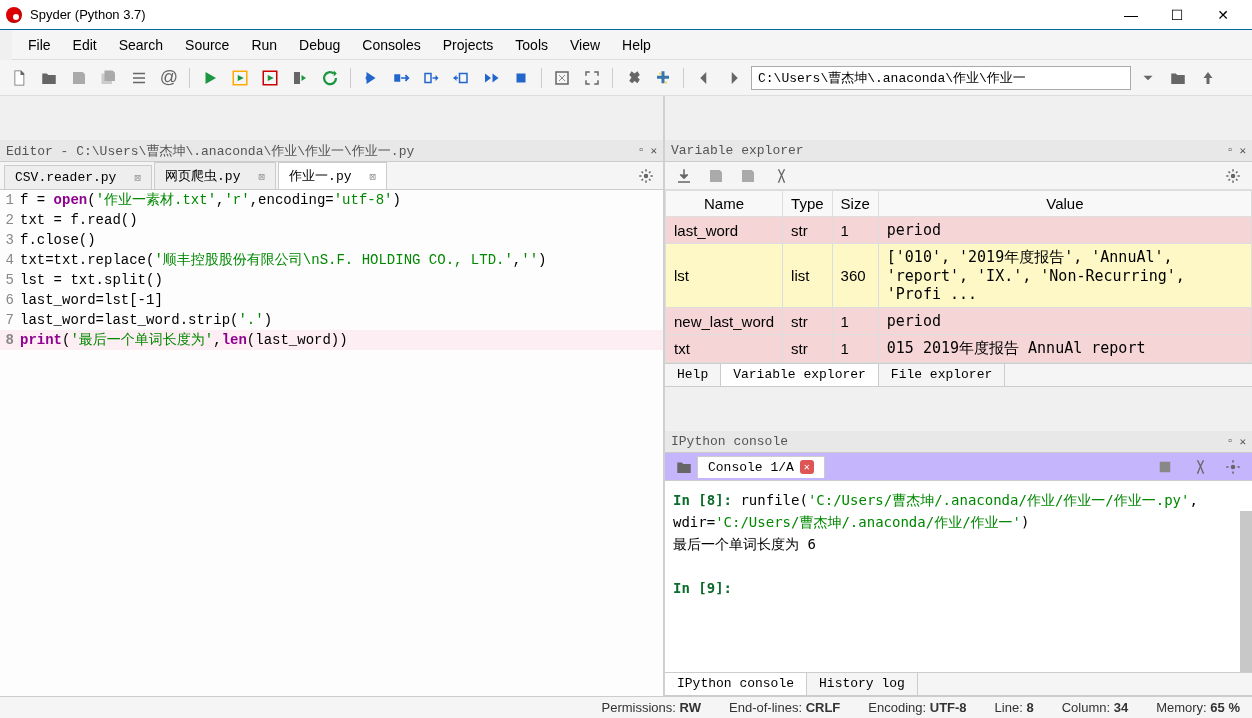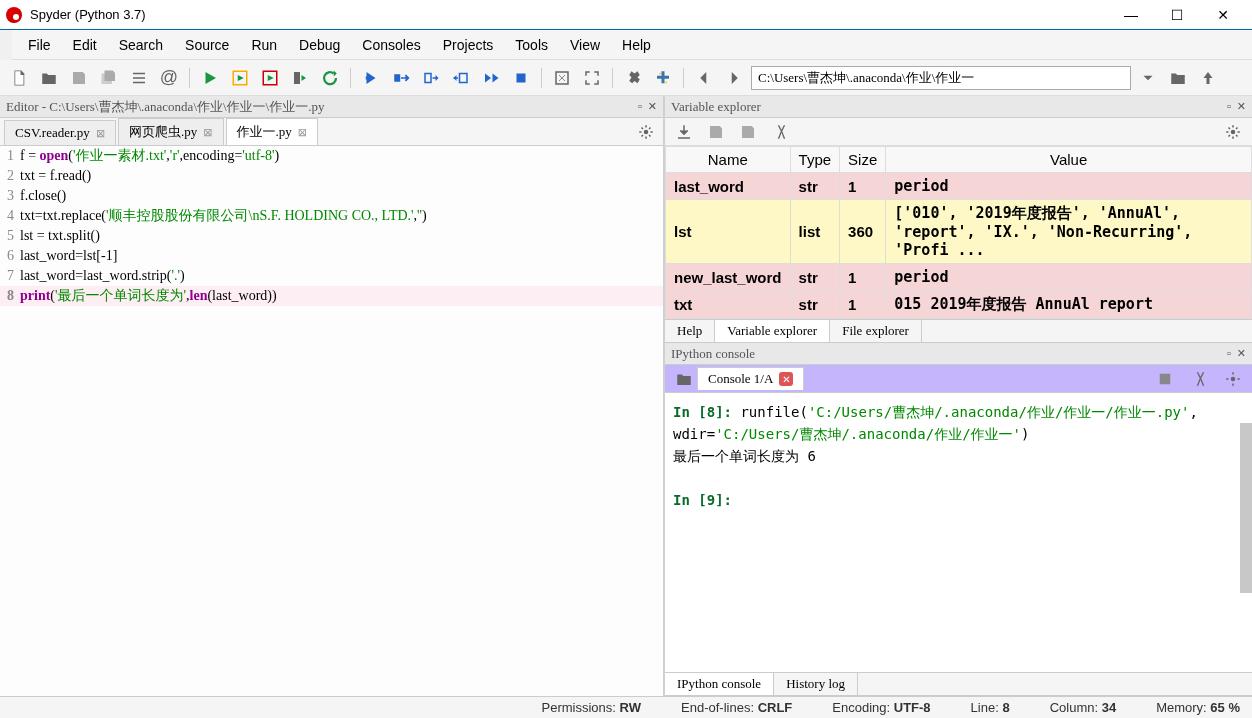--- a/index.html
+++ b/index.html
@@ -1,17 +1,17 @@
 <!DOCTYPE html>
 <html><head>
 <meta charset="utf-8">
 <style>
 * { margin: 0; padding: 0; box-sizing: border-box; }
 body { font-family: -apple-system, "Segoe UI", sans-serif; font-size: 13px; width: 1252px; height: 718px; background: #f0f0f0; overflow: hidden; display: flex; flex-direction: column; position: relative; }
-.mono { font-family: Liberation Serif, serif; }
+.mono { font-family: Liberation Mono, monospace; }
 
 
 .titlebar { height: 30px; background: #fff; display: flex; align-items: center; padding: 0 6px; border-bottom: 1px solid #0369a1; }
 .titlebar .logo { width: 16px; height: 16px; background: radial-gradient(circle at 30% 30%, #d00 40%, #800); border-radius: 50%; margin-right: 8px; position: relative; }
 .titlebar .logo::after { content:""; position:absolute; width:6px; height:6px; border:2px solid #d00; border-radius:50%; top:5px; left:5px; background:#fff;}
 .titlebar .title { font-size: 13px; }
 .titlebar .winbtns { margin-left: auto; display: flex; gap: 0; }
 .winbtn { width: 46px; height: 30px; display: flex; align-items: center; justify-content: center; font-size: 14px; }
 
 
@@ -24,47 +24,47 @@
 .tsep { width:1px; height:20px; background:#ccc; margin: 0 3px; }
 .pathbox { flex: 0 0 380px; height: 24px; border:1px solid #aaa; background:#fff; padding: 2px 6px; font-size:13px; display:flex; align-items:center; }
 .tbtn svg { width:18px; height:18px; }
 
 
 .workspace { flex:1; display:flex; min-height:0; }
 .left-col { flex: 0 0 665px; display:flex; flex-direction:column; min-height:0; border-right:2px solid #d0d0d0; }
 .right-col { flex:1; display:flex; flex-direction:column; min-height:0; }
 
 
-.pane-title { height: 22px; background:#e8e8e8; border-bottom:1px solid #ccc; display:flex; align-items:center; padding:0 6px; font-size:13px; color:#555;}
+.pane-title { height: 22px; background:#e8e8e8; border-bottom:1px solid #ccc; display:flex; align-items:center; padding:0 6px; font-size:13px; color:#555;margin-top:44px;}
 .pane-title .pane-btns { margin-left:auto; display:flex; gap:6px; font-size:11px;}
 
 
 .ed-tabs { height: 28px; background:#f5f5f5; display:flex; align-items:flex-end; padding:0 4px; border-bottom:1px solid #ccc; position:relative;}
-.ed-tab { padding: 4px 10px; font-size:13px; border:1px solid #ccc; border-bottom:none; background:#eee; margin-right:2px; display:flex; align-items:center; gap:6px;}
+.ed-tab { padding: 4px 10px; font-size:13px; border:1px solid #ccc; border-bottom:none; background:#eee; margin-right:2px; display:flex; align-items:center; gap:18px;}
 .ed-tab.active { background:#fff; }
 .ed-tab .cls { color:#999; font-size:11px; }
 .gear-right { margin-left:auto; padding:4px; }
 
 
 .editor { flex:1; background:#fdfdfd; overflow:auto; position:relative; min-height:0;}
 .code-line { display:flex; font-size:14px; line-height:20px; }
 .gutter { width:20px; text-align:right; color:#888; padding-right:6px; user-select:none;}
 .code { white-space:pre; }
 .code-line.hl { background:#fceef2; }
 .bi { color:#900090; font-weight:bold;}
 .str { color:#008800; }
 .num { color:#000; }
 
 
 .var-pane { display:flex; flex-direction:column; flex:0 0 auto; }
 .var-tb { height:28px; background:#f5f5f5; display:flex; align-items:center; padding:0 6px; gap:6px; border-bottom:1px solid #ddd;}
 .var-tb .gear { margin-left:auto; }
 .var-table { width:100%; border-collapse:collapse; font-size:15px; }
 .var-table th { background:#f8f8f8; border:1px solid #ddd; padding:4px 8px; font-weight:normal;}
-.var-table td { border:1px solid #ddd; padding:4px 8px;font-weight:bold; }
+.var-table td { border:1px solid #ddd; padding:4px 8px; }
 .var-table tr.r1 { background:#f5d5d5; }
 .var-table tr.r2 { background:#fdf8c5; }
 .var-table tr.r3 { background:#f5d5d5; }
 .var-table tr.r4 { background:#f5d5d5; }
 .var-table td.val { font-family:"Consolas",monospace;}
 
 
 .sub-tabs { height:24px; background:#f5f5f5; border-top:1px solid #ccc; border-bottom:1px solid #ccc; display:flex; }
 .sub-tab { padding:3px 12px; font-size:13px; border-right:1px solid #ccc; }
 .sub-tab.active { background:#fff; }
@@ -76,21 +76,21 @@
 .con-tab .cls { background:#d55; color:#fff; width:14px; height:14px; border-radius:3px; font-size:10px; display:flex;align-items:center;justify-content:center;}
 .con-tools { margin-left:auto; display:flex; gap:8px;}
 .console-body { flex:1; background:#fff; padding:8px; font-family:"Consolas",monospace; font-size:14px; line-height:22px; overflow:auto; position:relative;}
 .console-body .in-prompt { color:#0a6b2a; font-weight:bold; }
 .console-body .cmd-green { color:#008800; }
 .console-body::after { content:""; position:absolute; right:0; top:30px; width:12px; height:170px; background:#c8c8c8;}
 
 .con-sub-tabs { height:24px; background:#f5f5f5; border-top:1px solid #ccc; display:flex;}
 
 
-.statusbar { height:22px; background:#f5f5f5; border-top:1px solid #ccc; display:flex; align-items:center; font-size:13px; justify-content:flex-end; gap:40px; padding:0 12px;}
+.statusbar { height:22px; background:#f5f5f5; border-top:1px solid #ccc; display:flex; align-items:center; font-size:13px; justify-content:flex-end; gap:28px; padding:0 12px;}
 .statusbar .sitem { color:#333; }
 
 
 .ic-green { color:#1a9641; }
 .ic-blue { color:#2266cc; }
 </style>
 </head>
 <body>
 
 <div class="titlebar">

